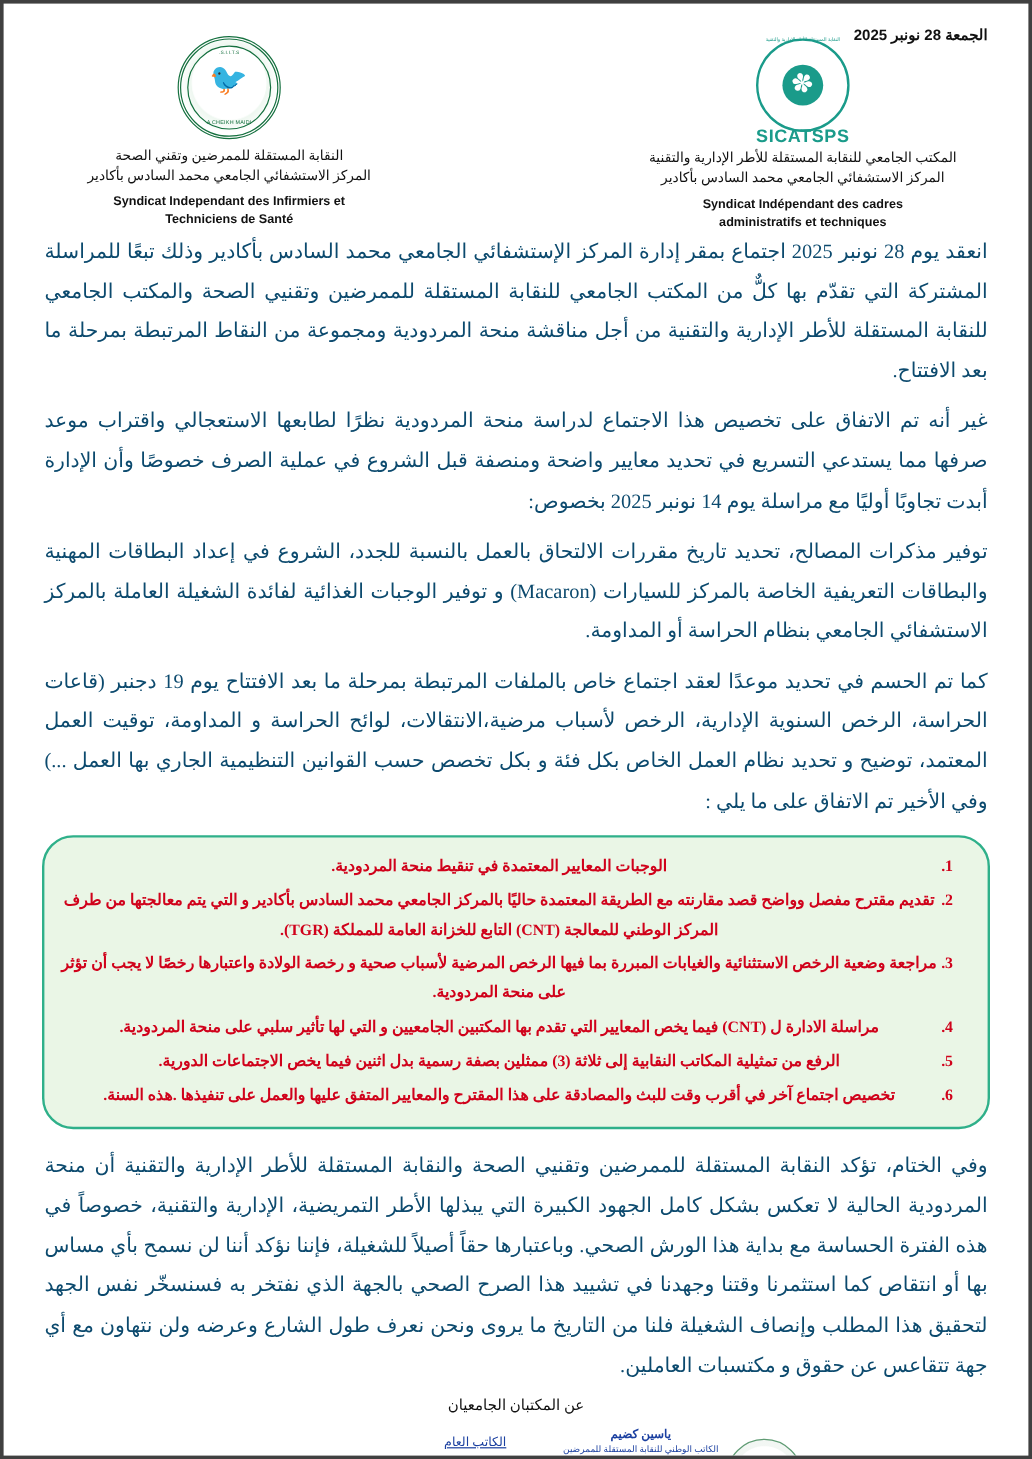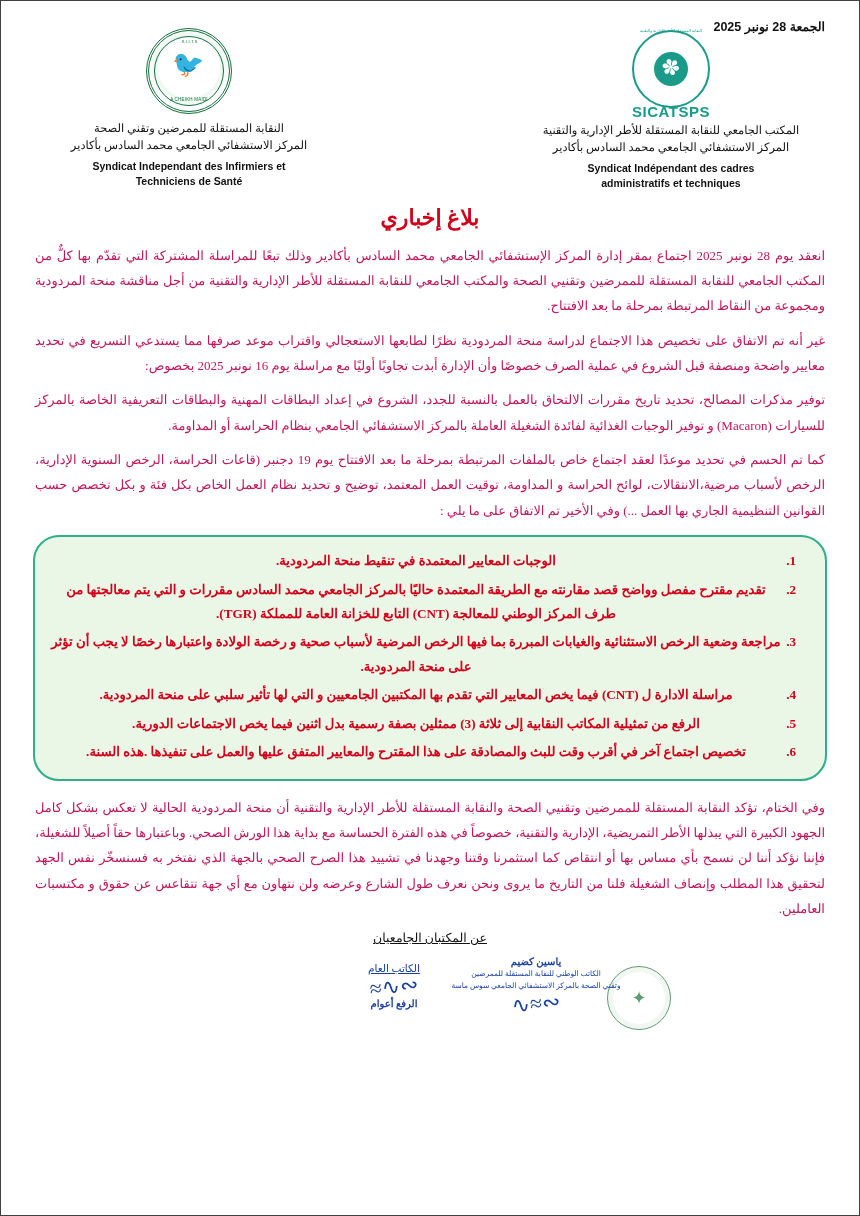--- a/index.html
+++ b/index.html
@@ -6,21 +6,21 @@
     margin: 0;
     padding: 0;
     background: #ffffff;
   }
   .page {
     position: relative;
     width: 860px;
     height: 1216px;
     margin: 0 auto;
     background: #ffffff;
-    border: 1px solid #404040;
+    border: 3px solid #404040;
     box-sizing: border-box;
     font-family: "Liberation Serif", "DejaVu Serif", serif;
     overflow: hidden;
   }
   .inner {
     position: absolute;
     inset: 0;
     padding: 14px 28px 10px 28px;
     box-sizing: border-box;
   }
@@ -170,23 +170,23 @@
     font-size: 22px;
     font-weight: bold;
     margin: 14px 0 12px 0;
     direction: rtl;
   }
 
   
   .body-text {
     direction: rtl;
     text-align: justify;
-    font-size: 13px;
+    font-size: 17px;
     line-height: 1.95;
-    color: #be185d;
+    color: #0c4a6e;
     padding: 0 6px;
   }
   .body-text p { margin: 0 0 9px 0; }
 
   
   .demands-box {
     margin: 12px 4px 14px 4px;
     border: 2px solid #2fb08a;
     border-radius: 26px;
     background: #eaf6e6;
@@ -218,21 +218,20 @@
     font-weight: bold;
     font-size: 15px;
     margin: 16px 0 10px 0;
     direction: rtl;
   }
   .signoff {
     text-align: center;
     font-size: 12.5px;
     color: #111;
     direction: rtl;
-    text-decoration: underline;
     margin-bottom: 6px;
   }
 
   
   .signatures {
     position: relative;
     height: 96px;
     direction: rtl;
   }
   .sig {
@@ -339,33 +338,32 @@
           <div class="sicat">SICATSPS</div>
         </div>
         <div class="org-ar" style="white-space:pre-line">المكتب الجامعي للنقابة المستقلة للأطر الإدارية والتقنية
 المركز الاستشفائي الجامعي محمد السادس بأكادير</div>
         <div class="org-fr" style="white-space:pre-line">Syndicat Indépendant des cadres
 administratifs et techniques</div>
       </div>
 
     </div>
 
-    <div class="doc-title">بلاغ إخباري</div>
 
     <div class="body-text">
       <p>انعقد يوم 28 نونبر 2025 اجتماع بمقر إدارة المركز الإستشفائي الجامعي محمد السادس بأكادير وذلك تبعًا للمراسلة المشتركة التي تقدّم بها كلٌّ من المكتب الجامعي للنقابة المستقلة للممرضين وتقنيي الصحة والمكتب الجامعي للنقابة المستقلة للأطر الإدارية والتقنية من أجل مناقشة منحة المردودية ومجموعة من النقاط المرتبطة بمرحلة ما بعد الافتتاح.</p>
-      <p>غير أنه تم الاتفاق على تخصيص هذا الاجتماع لدراسة منحة المردودية نظرًا لطابعها الاستعجالي واقتراب موعد صرفها مما يستدعي التسريع في تحديد معايير واضحة ومنصفة قبل الشروع في عملية الصرف خصوصًا وأن الإدارة أبدت تجاوبًا أوليًا مع مراسلة يوم 16 نونبر 2025 بخصوص:</p>
+      <p>غير أنه تم الاتفاق على تخصيص هذا الاجتماع لدراسة منحة المردودية نظرًا لطابعها الاستعجالي واقتراب موعد صرفها مما يستدعي التسريع في تحديد معايير واضحة ومنصفة قبل الشروع في عملية الصرف خصوصًا وأن الإدارة أبدت تجاوبًا أوليًا مع مراسلة يوم 14 نونبر 2025 بخصوص:</p>
       <p>توفير مذكرات المصالح، تحديد تاريخ مقررات الالتحاق بالعمل بالنسبة للجدد، الشروع في إعداد البطاقات المهنية والبطاقات التعريفية الخاصة بالمركز للسيارات (Macaron) و توفير الوجبات الغذائية لفائدة الشغيلة العاملة بالمركز الاستشفائي الجامعي بنظام الحراسة أو المداومة.</p>
       <p>كما تم الحسم في تحديد موعدًا لعقد اجتماع خاص بالملفات المرتبطة بمرحلة ما بعد الافتتاح يوم 19 دجنبر (قاعات الحراسة، الرخص السنوية الإدارية، الرخص لأسباب مرضية،الانتقالات، لوائح الحراسة و المداومة، توقيت العمل المعتمد، توضيح و تحديد نظام العمل الخاص بكل فئة و بكل تخصص حسب القوانين التنظيمية الجاري بها العمل ...) وفي الأخير تم الاتفاق على ما يلي :</p>
     </div>
 
     <div class="demands-box">
       <ol>
         <li>الوجبات المعايير المعتمدة في تنقيط منحة المردودية.</li>
-        <li>تقديم مقترح مفصل وواضح قصد مقارنته مع الطريقة المعتمدة حاليًا بالمركز الجامعي محمد السادس مقررات و التي يتم معالجتها من طرف المركز الوطني للمعالجة (CNT) التابع للخزانة العامة للمملكة (TGR).</li>
+        <li>تقديم مقترح مفصل وواضح قصد مقارنته مع الطريقة المعتمدة حاليًا بالمركز الجامعي محمد السادس بأكادير و التي يتم معالجتها من طرف المركز الوطني للمعالجة (CNT) التابع للخزانة العامة للمملكة (TGR).</li>
         <li>مراجعة وضعية الرخص الاستثنائية والغيابات المبررة بما فيها الرخص المرضية لأسباب صحية و رخصة الولادة واعتبارها رخصًا لا يجب أن تؤثر على منحة المردودية.</li>
         <li>مراسلة الادارة ل (CNT) فيما يخص المعايير التي تقدم بها المكتبين الجامعيين و التي لها تأثير سلبي على منحة المردودية.</li>
         <li>الرفع من تمثيلية المكاتب النقابية إلى ثلاثة (3) ممثلين بصفة رسمية بدل اثنين فيما يخص الاجتماعات الدورية.</li>
         <li>تخصيص اجتماع آخر في أقرب وقت للبث والمصادقة على هذا المقترح والمعايير المتفق عليها والعمل على تنفيذها .هذه السنة.</li>
       </ol>
     </div>
 
     <div class="body-text">
       <p>وفي الختام، تؤكد النقابة المستقلة للممرضين وتقنيي الصحة والنقابة المستقلة للأطر الإدارية والتقنية أن منحة المردودية الحالية لا تعكس بشكل كامل الجهود الكبيرة التي يبذلها الأطر التمريضية، الإدارية والتقنية، خصوصاً في هذه الفترة الحساسة مع بداية هذا الورش الصحي. وباعتبارها حقاً أصيلاً للشغيلة، فإننا نؤكد أننا لن نسمح بأي مساس بها أو انتقاص كما استثمرنا وقتنا وجهدنا في تشييد هذا الصرح الصحي بالجهة الذي نفتخر به فسنسخّر نفس الجهد لتحقيق هذا المطلب وإنصاف الشغيلة فلنا من التاريخ ما يروى ونحن نعرف طول الشارع وعرضه ولن نتهاون مع أي جهة تتقاعس عن حقوق و مكتسبات العاملين.</p>
     </div>

